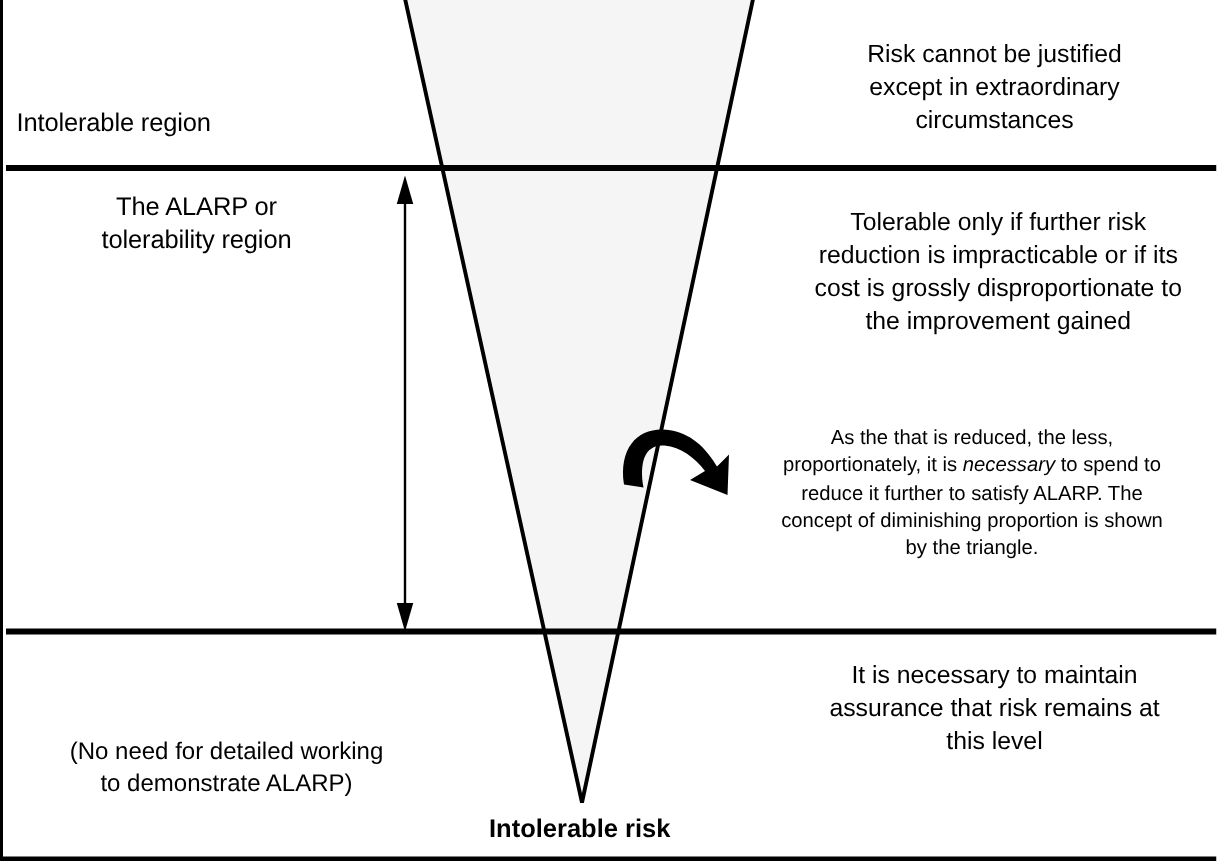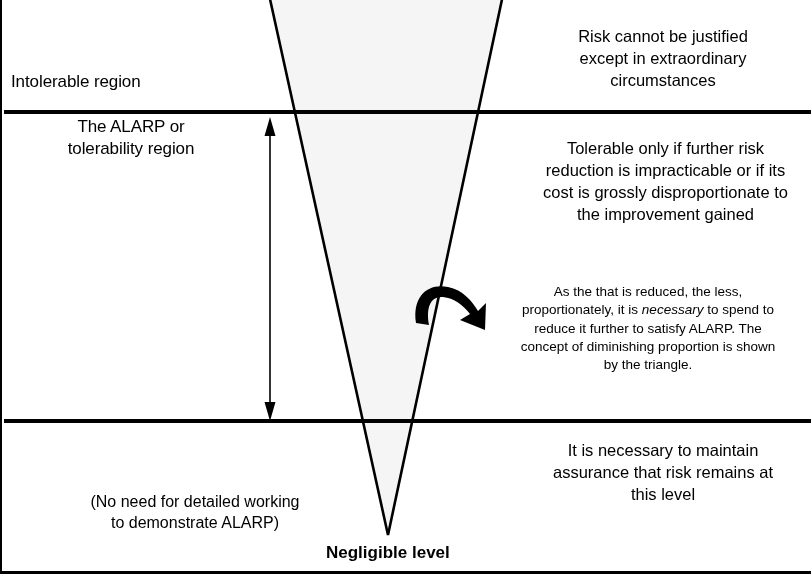--- a/index.html
+++ b/index.html
@@ -59,24 +59,24 @@
   }
   .apex-label {
     font-size: 17px;
     font-weight: bold;
     line-height: 1.2;
   }
   .ital { font-style: italic; }
 
   
   #label-intolerable      { left: 9px;   top: 71px;  }
-  #label-alarp            { left: 9px;   top: 116px; width: 240px; }
+  #label-alarp            { left: 9px;   top: 127px; width: 240px; }
   #note-alarp             { left: 9px;   top: 200px; width: 250px; }
   #label-broadly          { left: 9px;   top: 438px; }
-  #note-broadly           { left: 9px;   top: 491px; width: 280px; margin-left: 44px; }
+  #note-broadly           { left: 9px;   top: 491px; width: 280px; }
 
   #note-intolerable-right { left: 516px; top: 25px;  width: 290px; }
   #note-alarp-right       { left: 516px; top: 137px; width: 295px; }
   #note-triangle-right    { left: 486px; top: 283px; width: 320px; }
   #note-broadly-right     { left: 516px; top: 439px; width: 290px; }
 
   #label-negligible       { left: 324px; top: 543px; }
 </style>
 </head>
 <body>
@@ -133,15 +133,15 @@
   <div class="txt small-note" id="note-triangle-right"><span>As the that is reduced, the less,</span>
 <span>proportionately, it is </span><span class="ital">necessary</span><span> to spend to</span>
 <span>reduce it further to satisfy ALARP.  The</span>
 <span>concept of diminishing proportion is shown</span>
 <span>by the triangle.</span></div>
 
   <div class="txt side-note" id="note-broadly-right">It is necessary to maintain
 assurance that risk remains at
 this level</div>
 
-  <div class="txt apex-label" id="label-negligible">Negligible level</div>
+  <div class="txt apex-label" id="label-negligible">Intolerable risk</div>
 
 </div>
 
 </body></html>

